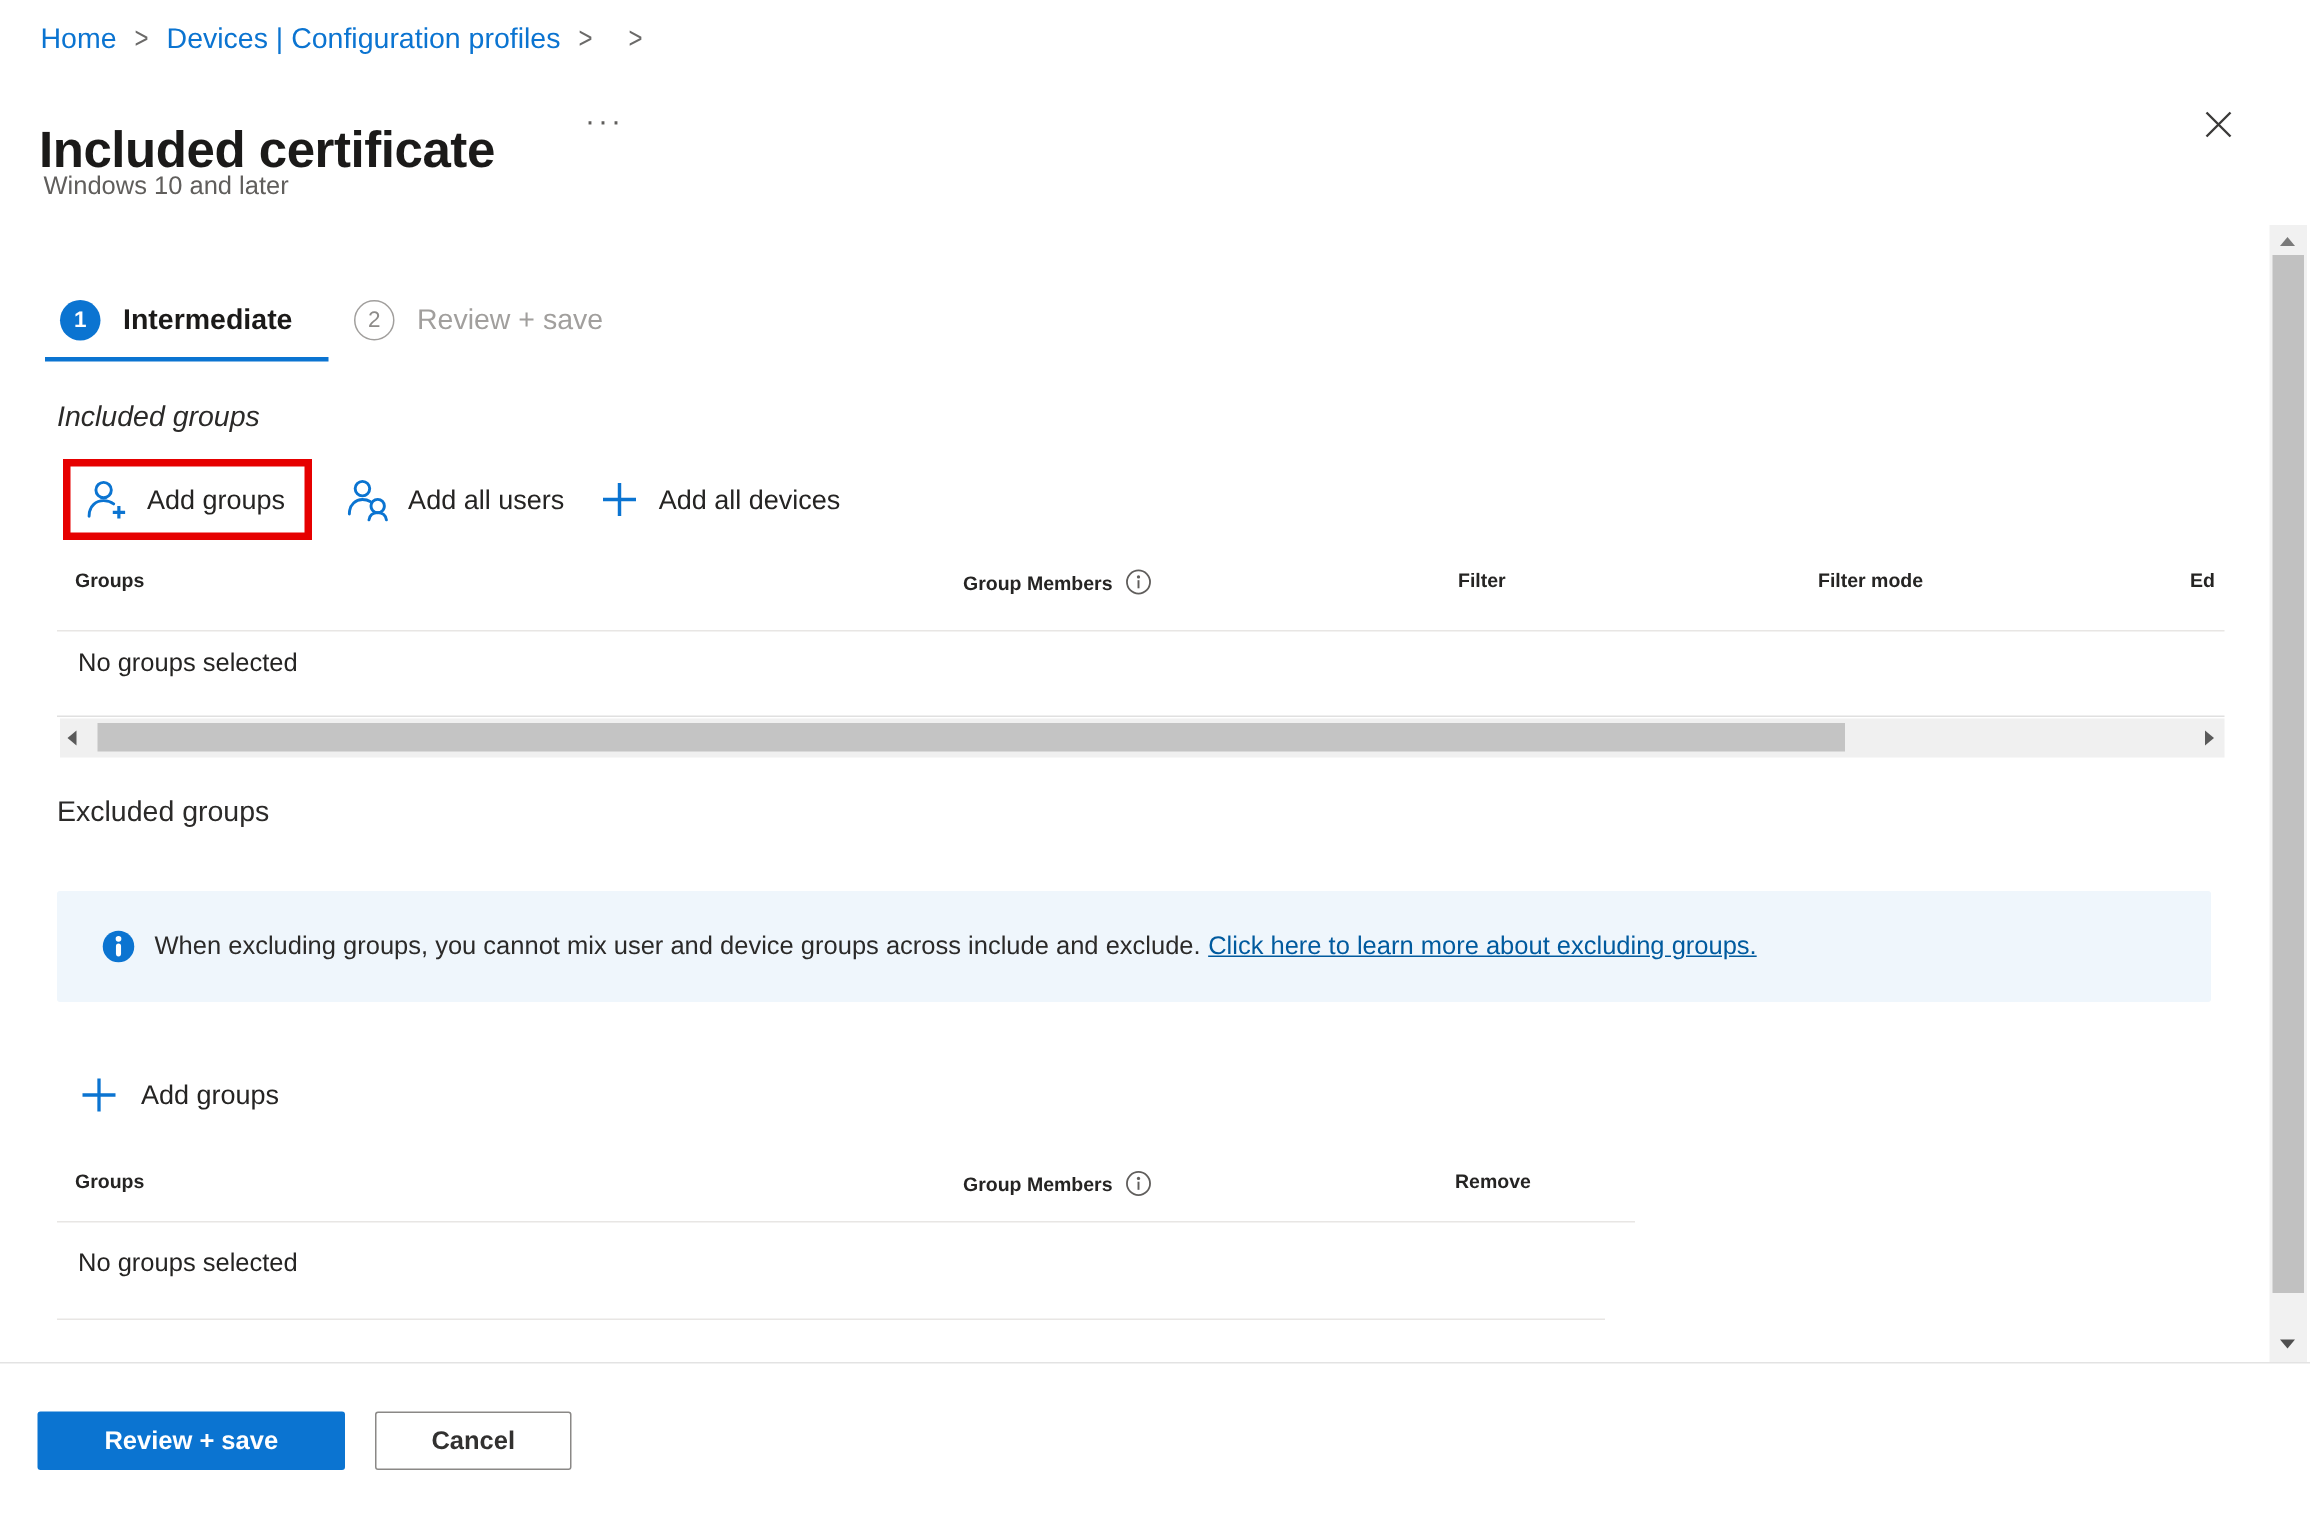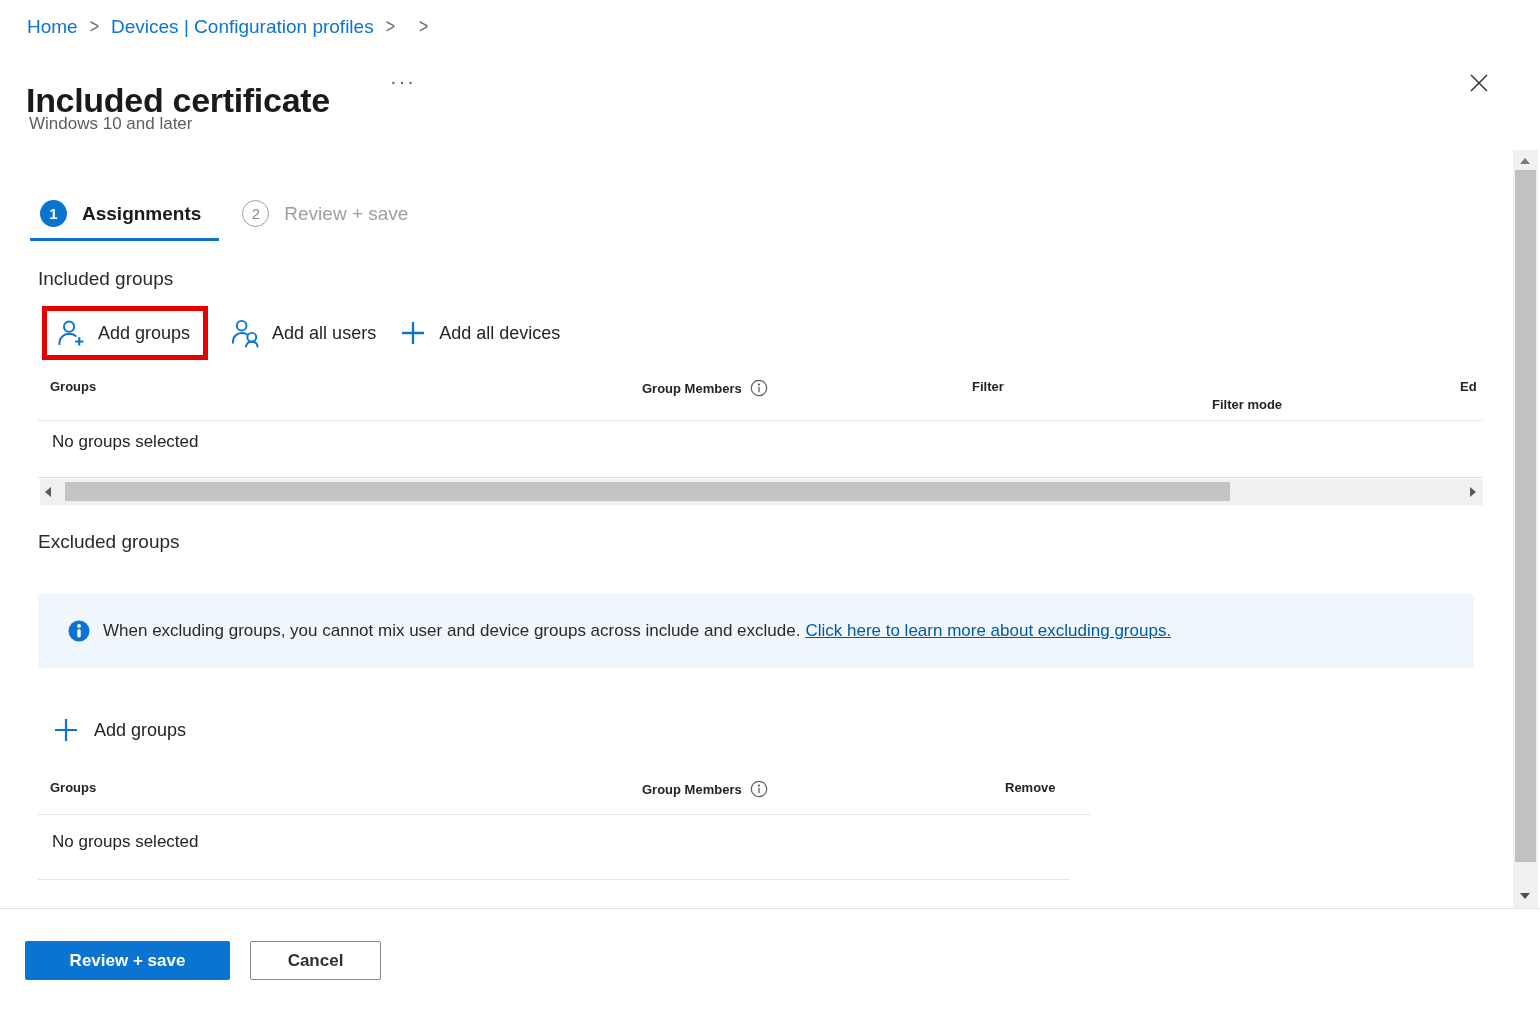--- a/index.html
+++ b/index.html
@@ -29,21 +29,21 @@
   .step + .step{margin-left:41px;}
   .step-circle{width:27px;height:27px;border-radius:50%;display:flex;align-items:center;justify-content:center;font-size:15px;}
   .step.active .step-circle{background:var(--accent,#0b74d1);color:#fff;font-weight:700;}
   .step.inactive .step-circle{border:1.5px solid var(--disabled,#a19f9d);color:#8d8b89;font-weight:400;}
   .step-label{font-size:19px;}
   .step.active .step-label{font-weight:600;color:#1b1a19;}
   .step.inactive .step-label{color:var(--disabled,#a19f9d);}
   .tab-underline{position:absolute;left:30px;top:238px;width:189px;height:3px;background:var(--accent,#0b74d1);}
   
   .section-title{position:absolute;font-size:19px;color:#2b2a29;}
-  .included-title{left:38px;top:268px;}
+  .included-title{left:38px;top:268px;font-style:italic;}
   .excluded-title{left:38px;top:531px;}
   
   .actions-row{position:absolute;left:42px;top:305px;height:56px;display:flex;align-items:center;}
   .action-btn{display:flex;align-items:center;gap:11px;cursor:pointer;font-size:18px;color:#252423;}
   .red-highlight{border:5px solid var(--highlight-red,#e60000);padding:6px 13px 6px 9px;}
   .action-btn + .action-btn{margin-left:22px;}
   
   .th{position:absolute;font-size:13px;font-weight:700;color:#252423;white-space:nowrap;}
   .th-flex{display:flex;align-items:center;gap:8px;}
   .hline{position:absolute;height:1px;background:var(--border,#e8e6e4);}
@@ -87,21 +87,21 @@
 <div class="close-btn">
   <svg width="24" height="24" viewBox="0 0 24 24">
       <path d="M4 4 L20 20 M20 4 L4 20" stroke="#3b3a39" stroke-width="1.6" fill="none"></path>
     </svg>
 </div>
 <div class="subtitle">Windows 10 and later</div>
 
 <div class="steps">
   <div class="step active">
     <span class="step-circle">1</span>
-    <span class="step-label">Assignments</span>
+    <span class="step-label">Intermediate</span>
   </div>
   <div class="step inactive">
     <span class="step-circle">2</span>
     <span class="step-label">Review + save</span>
   </div>
 </div>
 <div class="tab-underline"></div>
 
 <div class="section-title included-title">Included groups</div>
 
@@ -142,21 +142,21 @@
   <span>Group Members</span>
   <span>
     <svg width="18" height="18" viewBox="0 0 18 18" fill="none">
       <circle cx="9" cy="9" r="7.7" stroke="#605e5c" stroke-width="1.2"></circle>
       <circle cx="9" cy="5.6" r="1.1" fill="#605e5c"></circle>
       <rect x="8.35" y="7.8" width="1.3" height="5.4" fill="#605e5c"></rect>
     </svg>
   </span>
 </span>
 <span class="th" style="left:972px;top:379px;">Filter</span>
-<span class="th" style="left:1212px;top:397px;">Filter mode</span>
+<span class="th" style="left:1212px;top:379px;">Filter mode</span>
 <span class="th" style="left:1460px;top:379px;">Ed</span>
 
 <div class="hline" style="left:38px;top:420px;width:1445px;"></div>
 <div class="empty-row" style="left:52px;top:432px;">No groups selected</div>
 <div class="hline" style="left:38px;top:477px;width:1445px;background:#e0e0e0;"></div>
 
 <div class="hscroll">
   <div class="tri tri-left"></div>
   <div class="hthumb"></div>
   <div class="tri tri-right"></div>
@@ -190,21 +190,21 @@
 <span class="th th-flex" style="left:642px;top:780px;">
   <span>Group Members</span>
   <span>
     <svg width="18" height="18" viewBox="0 0 18 18" fill="none">
       <circle cx="9" cy="9" r="7.7" stroke="#605e5c" stroke-width="1.2"></circle>
       <circle cx="9" cy="5.6" r="1.1" fill="#605e5c"></circle>
       <rect x="8.35" y="7.8" width="1.3" height="5.4" fill="#605e5c"></rect>
     </svg>
   </span>
 </span>
-<span class="th" style="left:970px;top:780px;margin-left:35px;">Remove</span>
+<span class="th" style="left:970px;top:780px;">Remove</span>
 
 <div class="hline" style="left:38px;top:814px;width:1052px;"></div>
 <div class="empty-row" style="left:52px;top:832px;">No groups selected</div>
 <div class="hline" style="left:38px;top:879px;width:1032px;"></div>
 
 <div class="footer-divider"></div>
 <button class="btn-primary">Review + save</button>
 <button class="btn-secondary">Cancel</button>
 
 <div class="vscroll">

